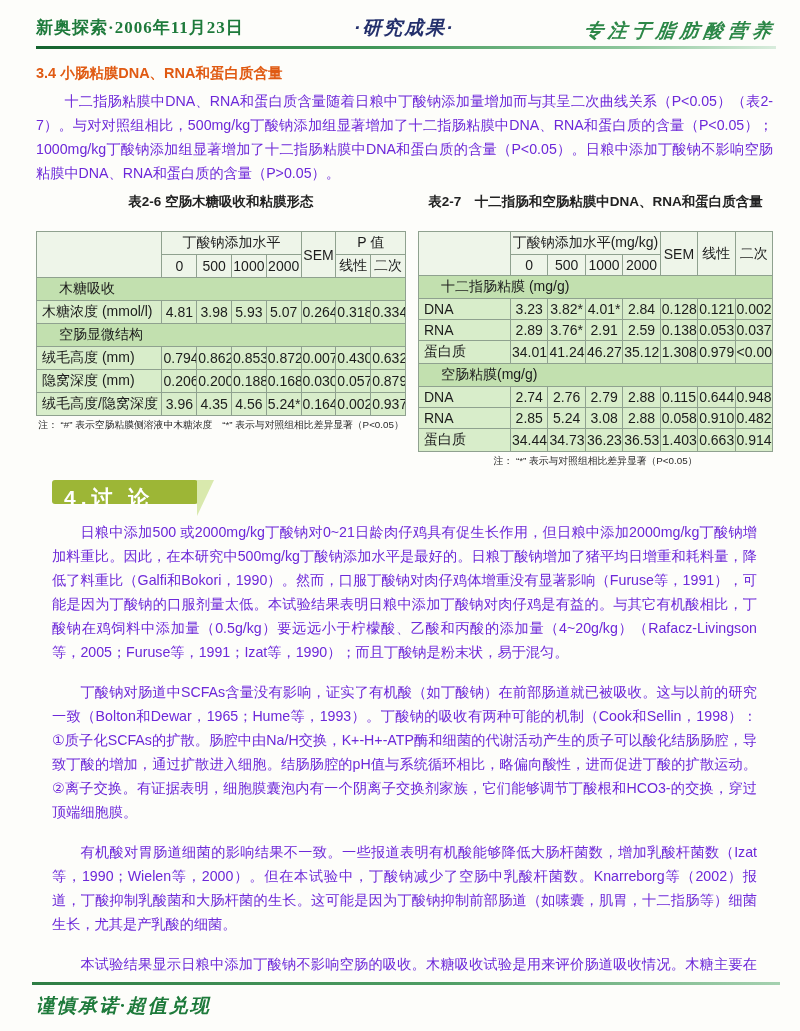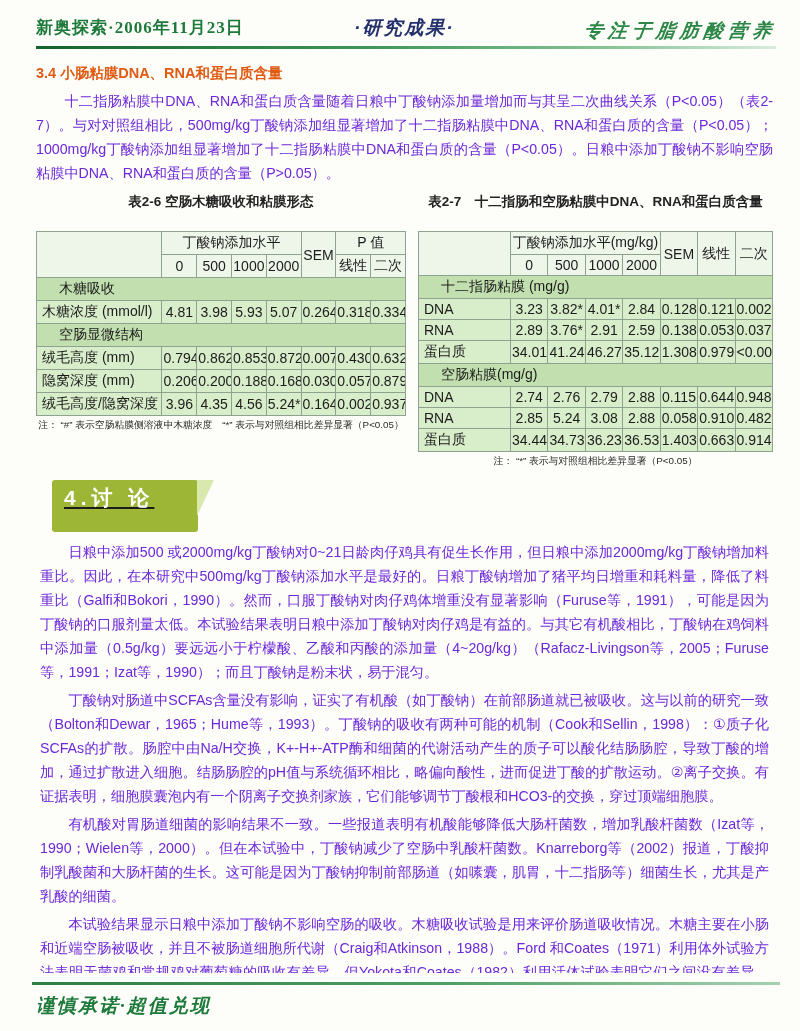--- a/index.html
+++ b/index.html
@@ -46,32 +46,32 @@
   }
   table.grid{border:1.5px solid #6f826f;}
   table.grid td.rowlabel{background:#d8edca;text-align:left;padding-left:5px;}
   table.grid td.val{background:#d8edca;}
   table.grid td.secrow{background:#c2e0af;text-align:left;padding-left:22px;}
   .t26 col.c-lab{width:34%;}
   .t27 col.c-lab{width:26%;}
   .tbl-note{font-size:9.8px;color:#2a2a2a;text-align:center;margin-top:3px;}
   
   .sec4box{
-    position:relative;margin:12px 0 8px 16px;width:146px;height:52px;
-    background:#9db636;border-radius:3px;text-decoration:underline;
+    position:relative;margin:12px 0 8px 16px;width:146px;height:24px;
+    background:#9db636;border-radius:3px;
   }
   .sec4text{
     display:block;color:#ffffff;font-weight:bold;font-size:21px;letter-spacing:5px;
     line-height:36px;padding-left:12px;
   }
   .fold{
     position:absolute;left:145px;top:0;width:0;height:0;
     border-top:36px solid #d9e9ad;border-right:17px solid transparent;
   }
-  .disc p{margin:4px;}
+  .disc p{margin:16px;}
   
   .ftr-rule{
     position:absolute;bottom:46px;left:32px;right:20px;height:3px;
     background:linear-gradient(to right,#2e7d44,#4f9e64 55%,#a5d1b0);
   }
   .ftr-text{
     position:absolute;bottom:12px;left:36px;
     font-family:"Liberation Serif","DejaVu Serif",serif;font-style:italic;font-weight:bold;
     font-size:19px;color:#1e7a3b;letter-spacing:2px;margin-top:11px;
   }

